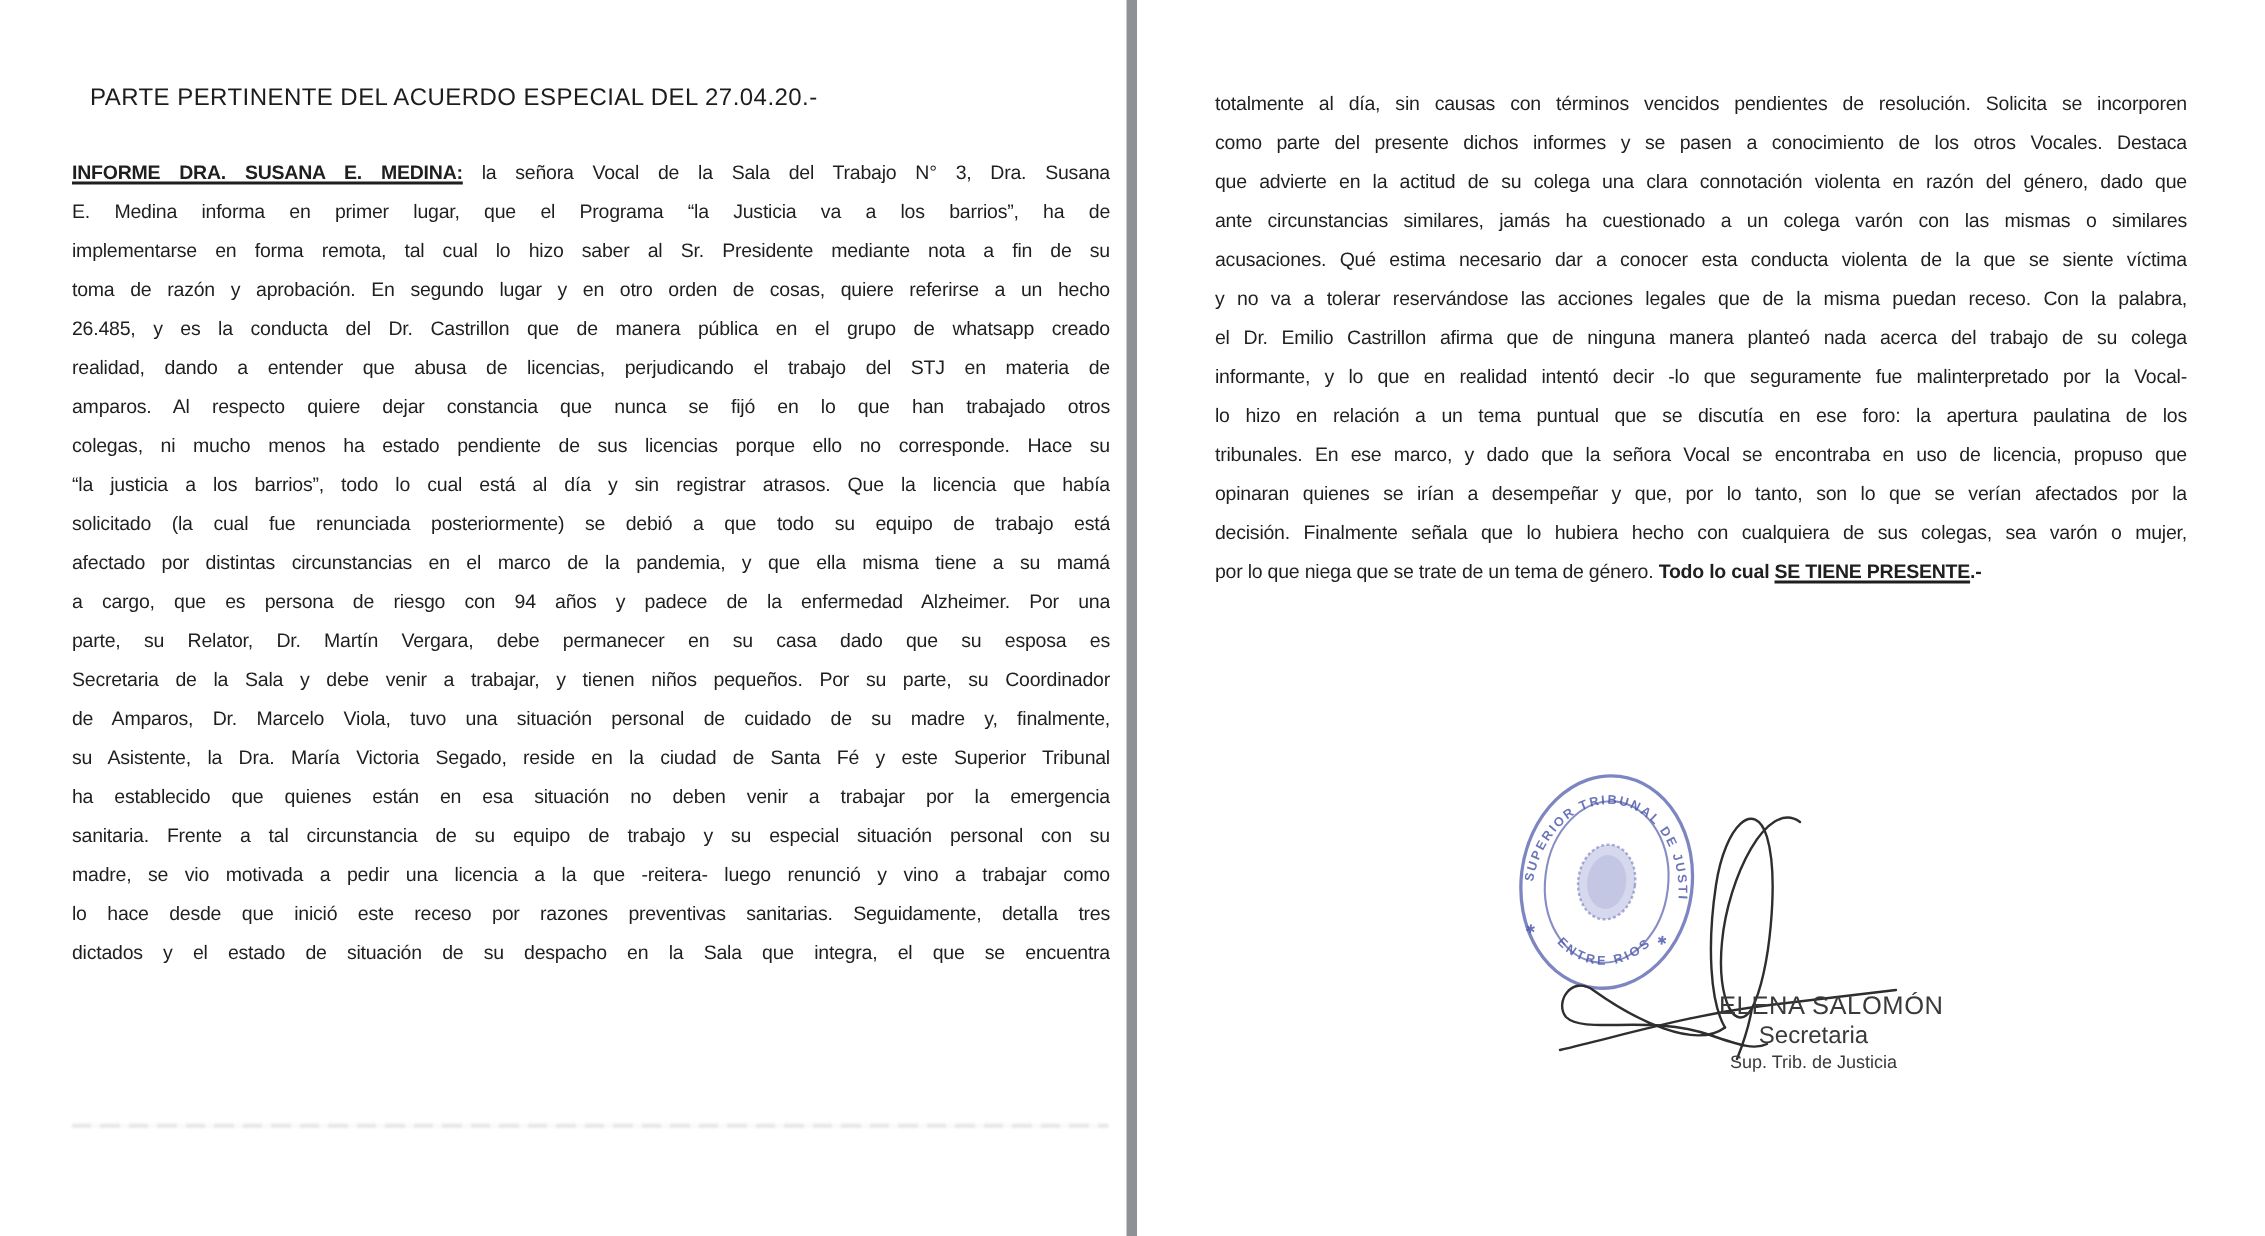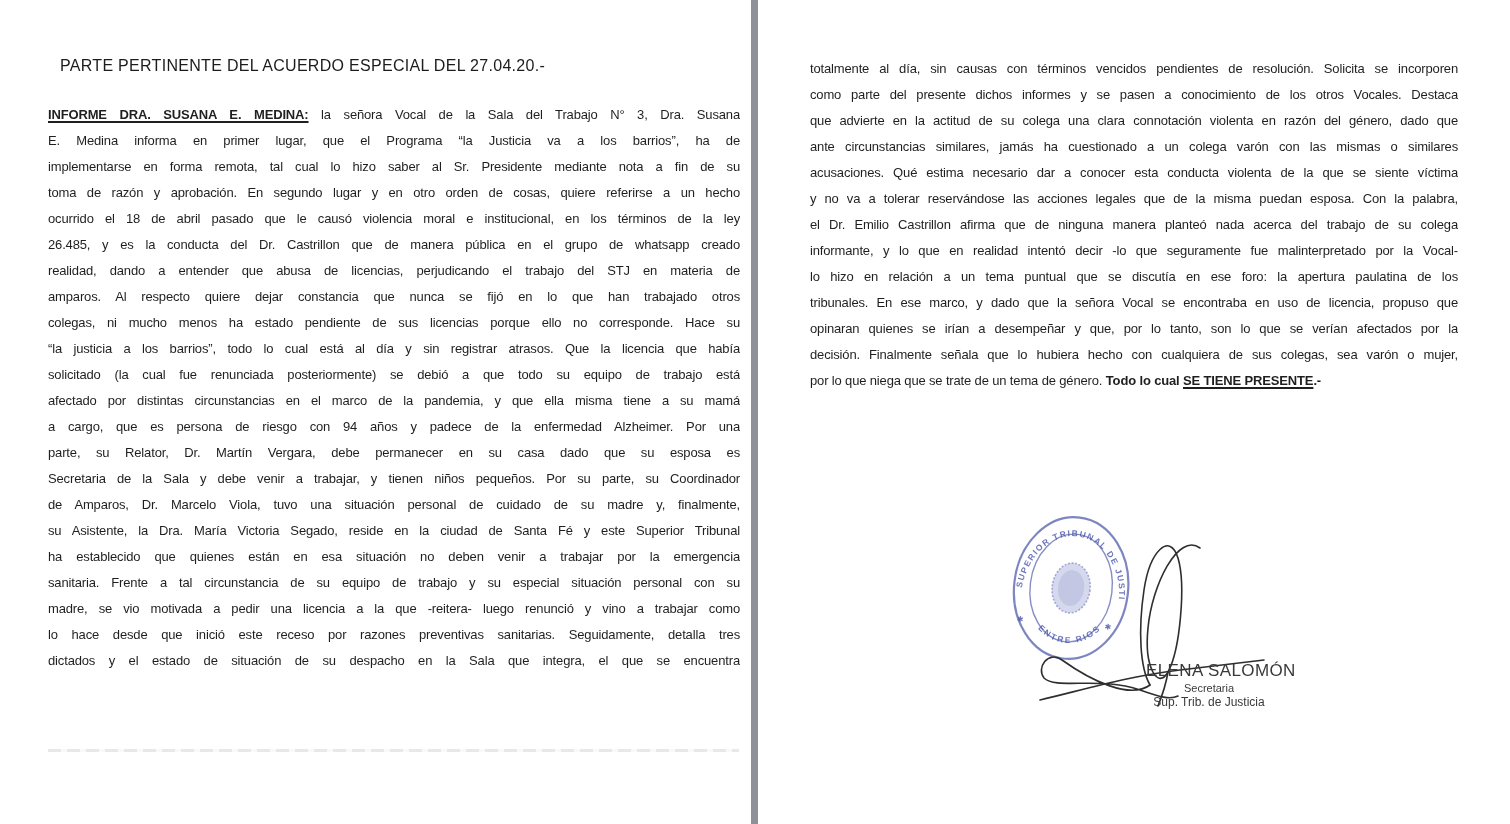--- a/index.html
+++ b/index.html
@@ -50,34 +50,33 @@
   .stamp-svg .blob-core  { fill:#9aa0d2; opacity:0.30; }
   .stamp-svg .blob-edge  { fill:none; stroke:var(--ink); stroke-width:1.6; opacity:0.45; stroke-dasharray:2 1.6; }
   .stamp-svg text { fill:var(--ink); opacity:0.82; font-family:"Liberation Sans", sans-serif; }
   .ring-text-top    { font-size:8.5px; letter-spacing:1.2px; font-weight:bold; }
   .ring-text-bottom { font-size:8.5px; letter-spacing:2px;   font-weight:bold; }
   .star-glyph { font-size:8px; }
   .signature-svg { position:absolute; left:20px; top:18px; width:260px; height:195px; overflow:visible; }
   .signature-svg path { fill:none; stroke:#2e2e2e; stroke-width:1.6; stroke-linecap:round; }
   .sig-block { position:absolute; left:148px; top:156px; width:126px; text-align:center; color:#3a3a3a; }
   .sig-name { font-size:17px; letter-spacing:0.4px; white-space:nowrap; }
-  .sig-title { font-size:11px; margin-top:1px; }
+  .sig-title { font-size:16px; margin-top:1px; }
   .sig-org { font-size:12px; margin-top:1px; white-space:nowrap; }
 </style>
 </head>
 <body>
 
 <div class="page page-left">
   <div class="doc-header">PARTE PERTINENTE DEL ACUERDO ESPECIAL DEL 27.04.20.-</div>
   <div class="body-col">
       <div class="line"><span class="seg-bold-underline">INFORME DRA. SUSANA E. MEDINA:</span><span> la señora Vocal de la Sala del Trabajo N° 3, Dra. Susana</span></div>
       <div class="line"><span>E. Medina informa en primer lugar, que el Programa “la Justicia va a los barrios”, ha de</span></div>
       <div class="line"><span>implementarse en forma remota, tal cual lo hizo saber al Sr. Presidente mediante nota a fin de su</span></div>
       <div class="line"><span>toma de razón y aprobación. En segundo lugar y en otro orden de cosas, quiere referirse a un hecho</span></div>
-      <div class="line"><span>ocurrido el 18 de abril pasado que le causó violencia moral e institucional, en los términos de la ley</span></div>
       <div class="line"><span>26.485, y es la conducta del Dr. Castrillon que de manera pública en el grupo de whatsapp creado</span></div>
       <div class="line"><span>realidad, dando a entender que abusa de licencias, perjudicando el trabajo del STJ en materia de</span></div>
       <div class="line"><span>amparos. Al respecto quiere dejar constancia que nunca se fijó en lo que han trabajado otros</span></div>
       <div class="line"><span>colegas, ni mucho menos ha estado pendiente de sus licencias porque ello no corresponde. Hace su</span></div>
       <div class="line"><span>“la justicia a los barrios”, todo lo cual está al día y sin registrar atrasos. Que la licencia que había</span></div>
       <div class="line"><span>solicitado (la cual fue renunciada posteriormente) se debió a que todo su equipo de trabajo está</span></div>
       <div class="line"><span>afectado por distintas circunstancias en el marco de la pandemia, y que ella misma tiene a su mamá</span></div>
       <div class="line"><span>a cargo, que es persona de riesgo con 94 años y padece de la enfermedad Alzheimer. Por una</span></div>
       <div class="line"><span>parte, su Relator, Dr. Martín Vergara, debe permanecer en su casa dado que su esposa es</span></div>
       <div class="line"><span>Secretaria de la Sala y debe venir a trabajar, y tienen niños pequeños. Por su parte, su Coordinador</span></div>
@@ -94,21 +93,21 @@
 
 <div class="divider"></div>
 
 <div class="page page-right">
   <div class="body-col">
       <div class="line"><span>totalmente al día, sin causas con términos vencidos pendientes de resolución. Solicita se incorporen</span></div>
       <div class="line"><span>como parte del presente dichos informes y se pasen a conocimiento de los otros Vocales. Destaca</span></div>
       <div class="line"><span>que advierte en la actitud de su colega una clara connotación violenta en razón del género, dado que</span></div>
       <div class="line"><span>ante circunstancias similares, jamás ha cuestionado a un colega varón con las mismas o similares</span></div>
       <div class="line"><span>acusaciones. Qué estima necesario dar a conocer esta conducta violenta de la que se siente víctima</span></div>
-      <div class="line"><span>y no va a tolerar reservándose las acciones legales que de la misma puedan esposa. Con la palabra,</span></div>
+      <div class="line"><span>y no va a tolerar reservándose las acciones legales que de la misma puedan receso. Con la palabra,</span></div>
       <div class="line"><span>el Dr. Emilio Castrillon afirma que de ninguna manera planteó nada acerca del trabajo de su colega</span></div>
       <div class="line"><span>informante, y lo que en realidad intentó decir -lo que seguramente fue malinterpretado por la Vocal-</span></div>
       <div class="line"><span>lo hizo en relación a un tema puntual que se discutía en ese foro: la apertura paulatina de los</span></div>
       <div class="line"><span>tribunales. En ese marco, y dado que la señora Vocal se encontraba en uso de licencia, propuso que</span></div>
       <div class="line"><span>opinaran quienes se irían a desempeñar y que, por lo tanto, son lo que se verían afectados por la</span></div>
       <div class="line"><span>decisión. Finalmente señala que lo hubiera hecho con cualquiera de sus colegas, sea varón o mujer,</span></div>
       <div class="line"><span>por lo que niega que se trate de un tema de género. </span><span class="seg-bold">Todo lo cual </span><span class="seg-bold-underline">SE TIENE PRESENTE</span><span class="seg-bold">.-</span></div>
     </div>
 
   <div class="seal-area">

